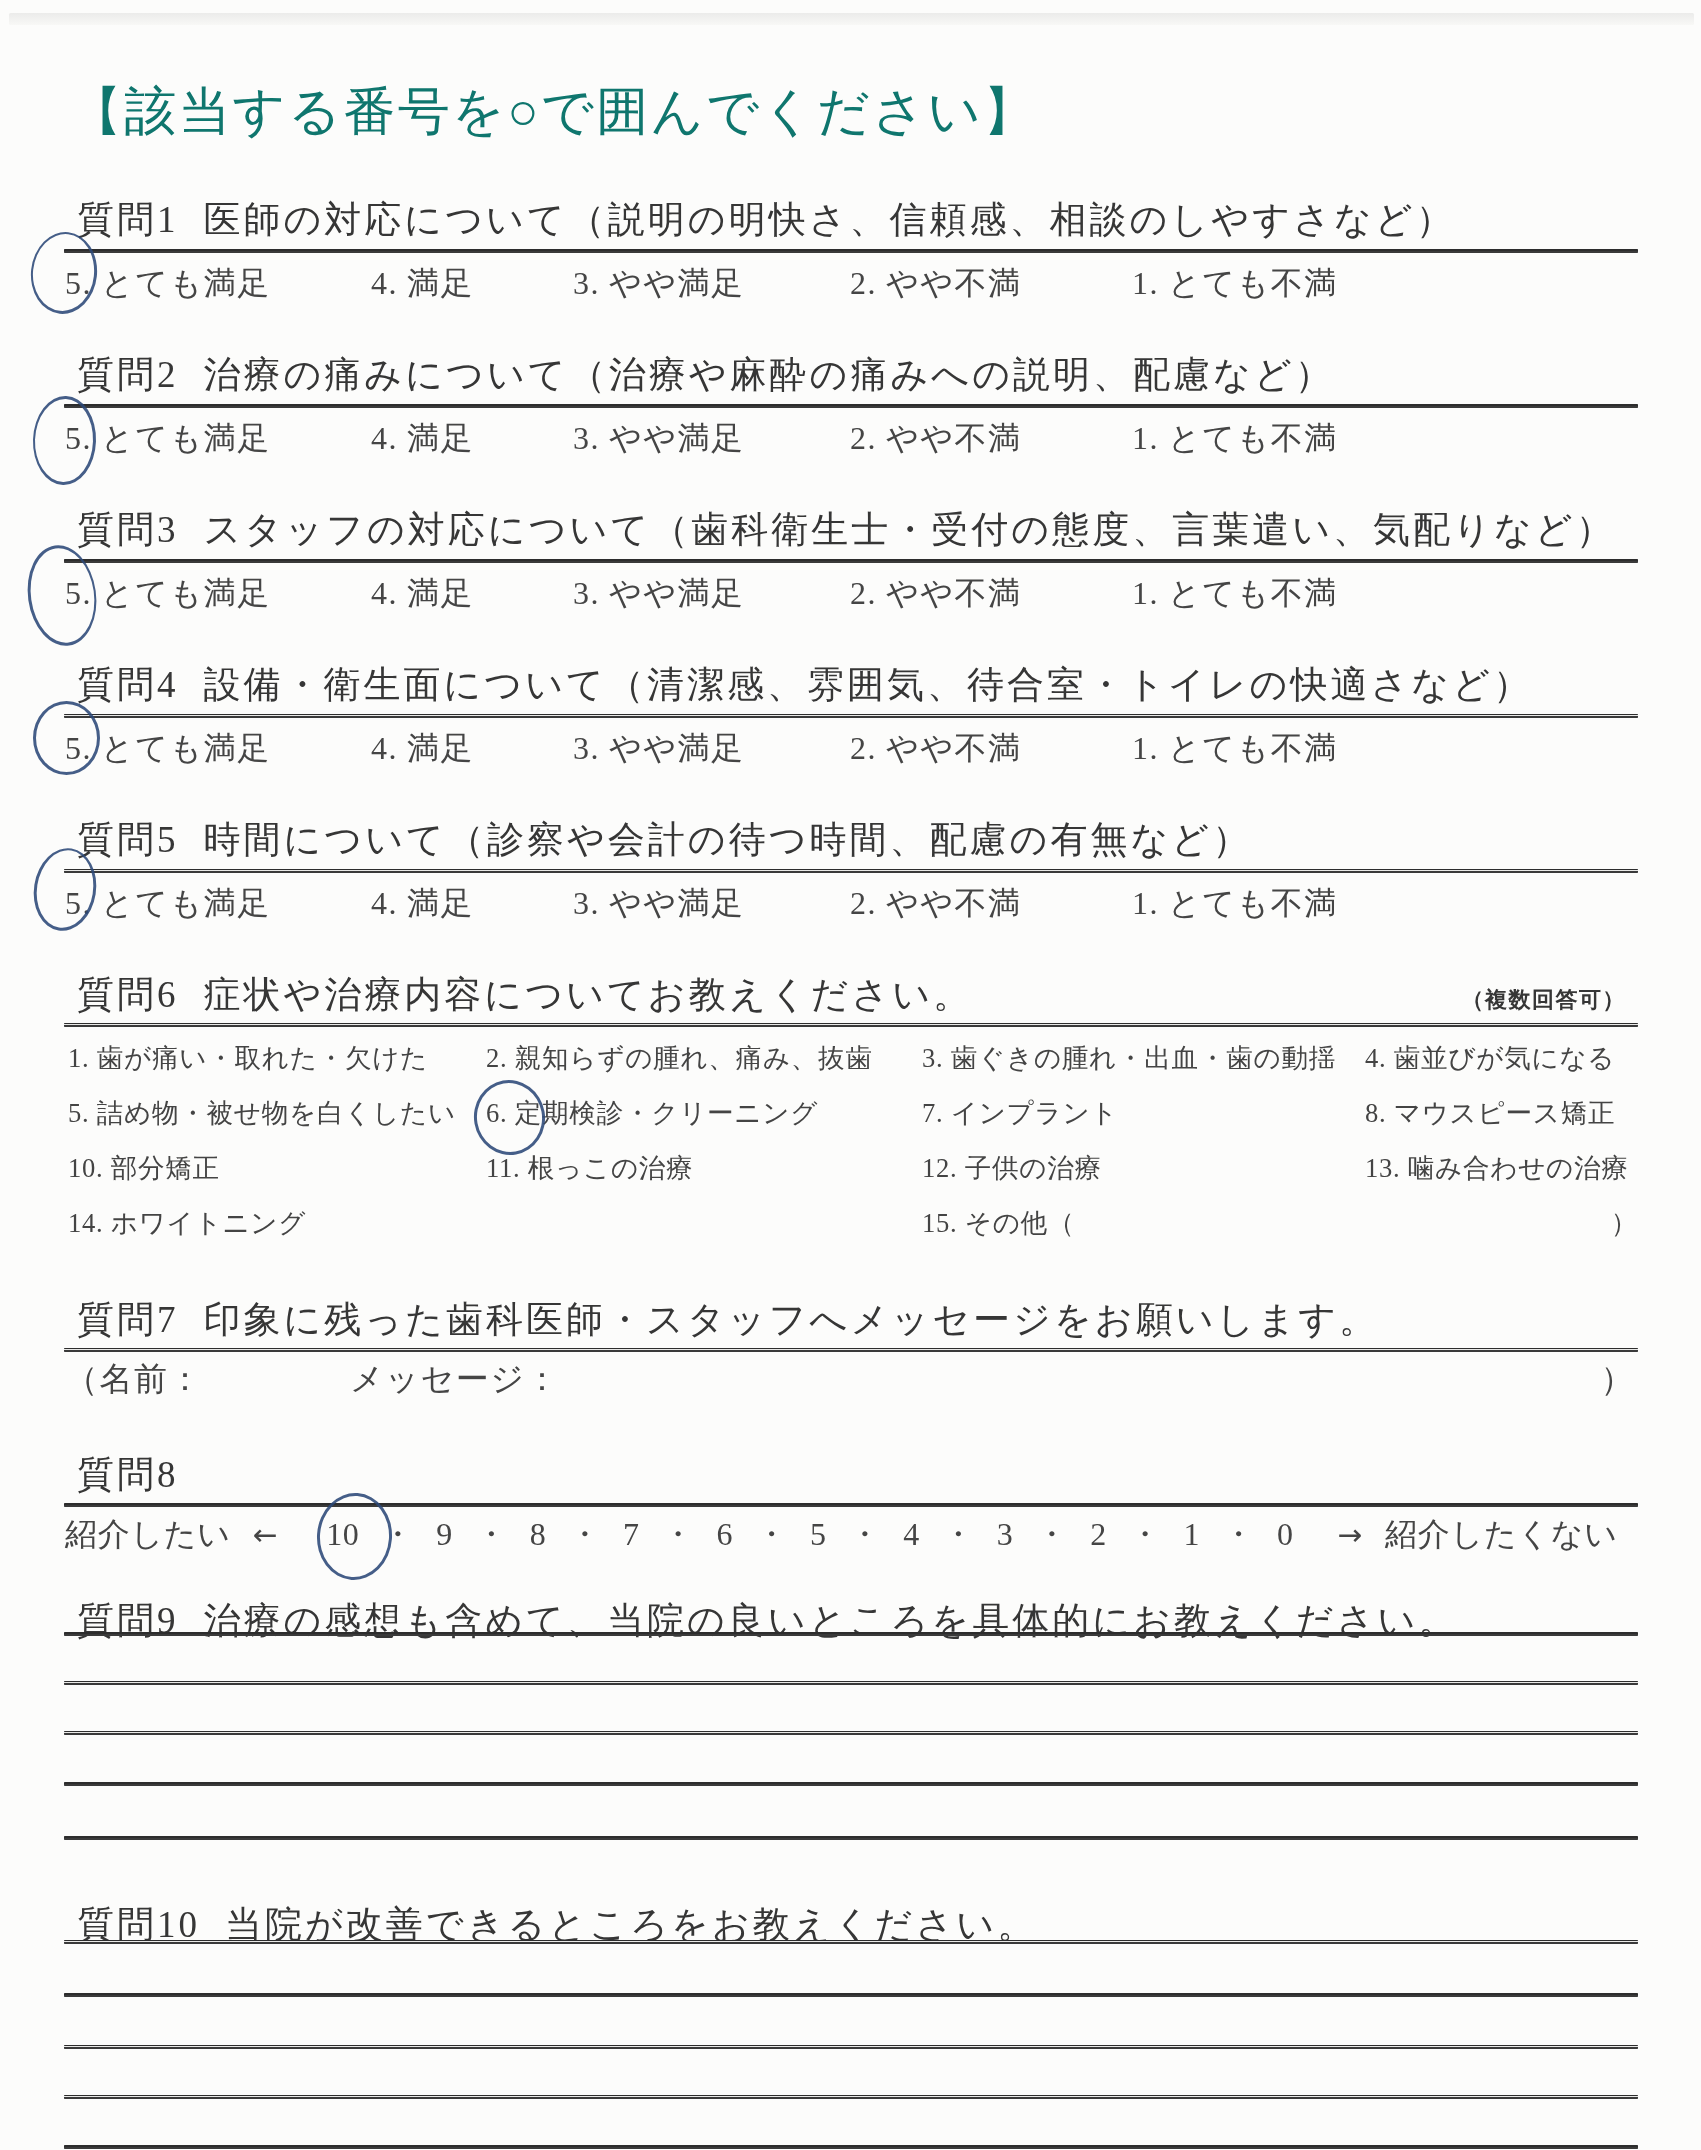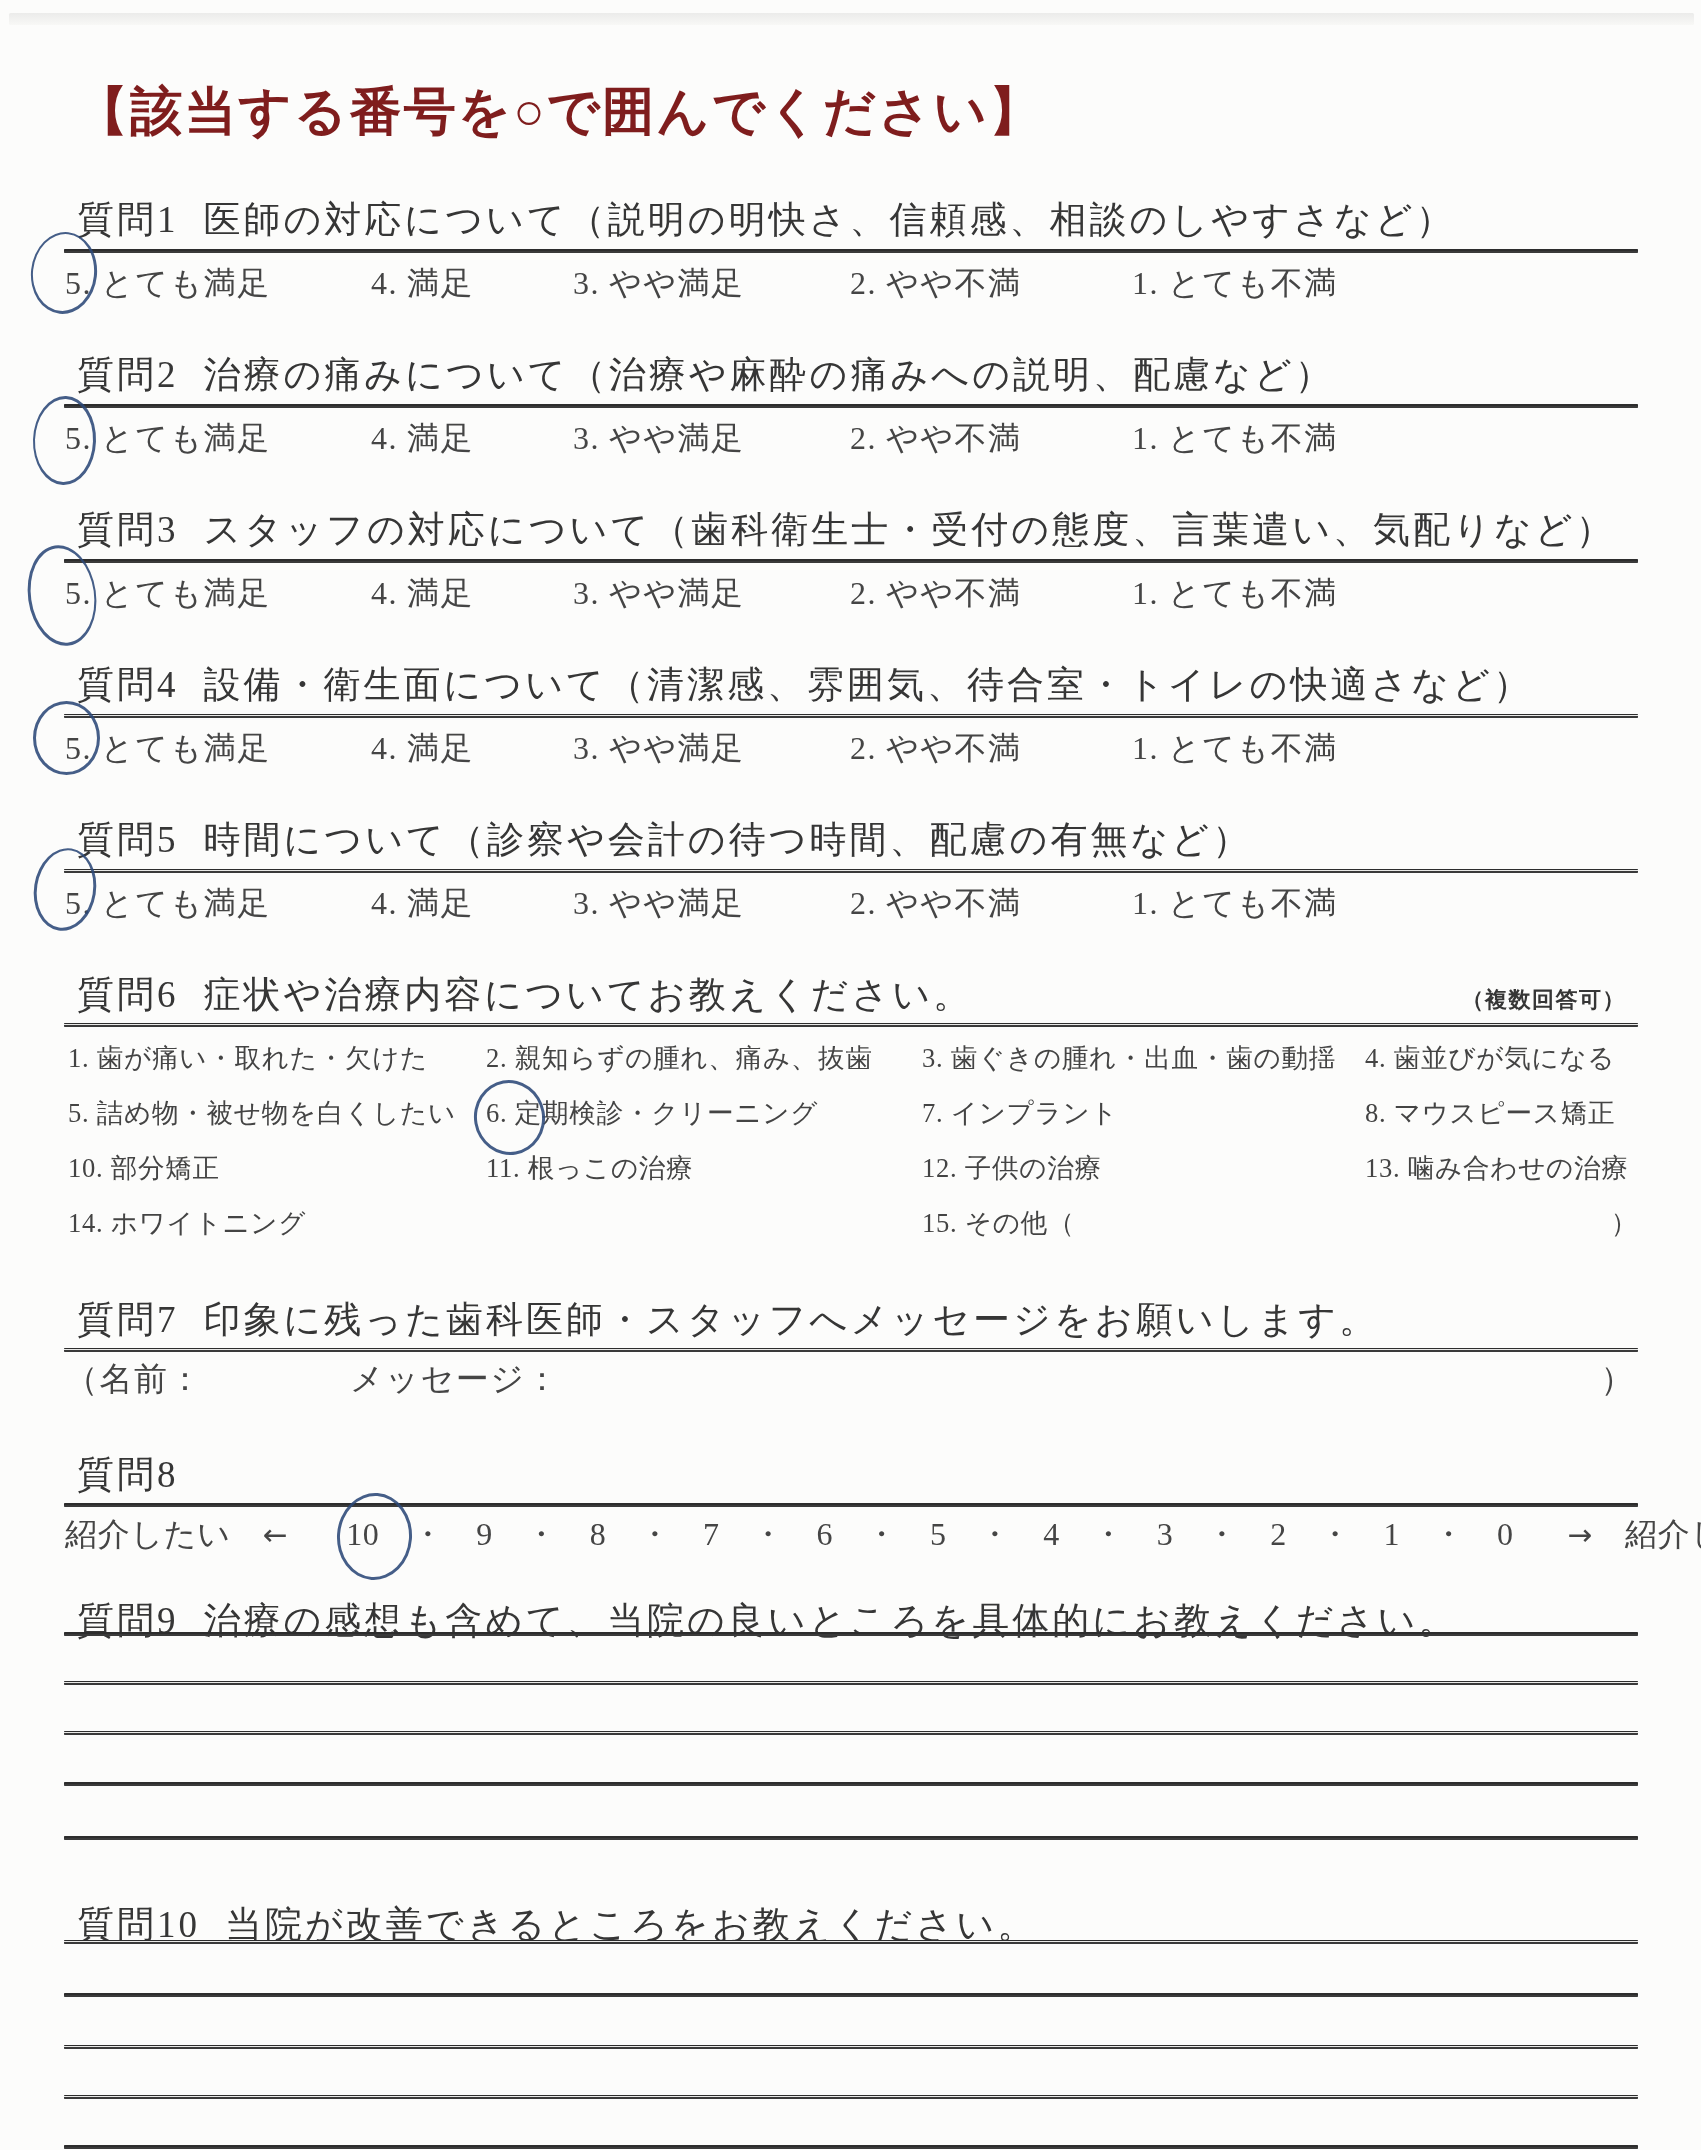--- a/index.html
+++ b/index.html
@@ -7,22 +7,22 @@
     position:relative; width:1701px; height:2151px;
     background:#fcfcfb; overflow:hidden;
     font-family:"Liberation Serif","DejaVu Serif",serif;
     color:#3c3c3c;
   }
   .scan-band {
     position:absolute; top:13.3px; left:8.9px; right:7.4px; height:11.8px;
     background:linear-gradient(to bottom,#ebebea,#f8f8f6); border-radius:1.5px;
   }
   .main-title {
-    position:absolute; top:77px; left:76px; margin:0;
-    font-size:52px; font-weight:700; letter-spacing:2.2px; color:#7f1d1d;
+    position:absolute; top:77px; left:70px; margin:0;
+    font-size:52px; font-weight:400; letter-spacing:2.2px; color:#0f766e;
     white-space:nowrap;
   }
   .block { position:absolute; left:65px; right:63px; }
   .qtitle {
     margin:12px; font-size:37px; font-weight:400; letter-spacing:3px;
     color:#363636; white-space:nowrap; line-height:46px;
     display:flex; align-items:baseline;
   }
   .qlabel { margin-right:25px; }
   .spacer { flex:1; }
@@ -66,21 +66,21 @@
   .cell-other { grid-column:3 / 5; display:flex; }
   
   .q7row {
     position:absolute; top:74px; left:0; right:3px;
     display:flex; font-size:33px; letter-spacing:1.5px; color:#454545; line-height:40px;gap:32px;
   }
   .q7row .msg { margin-left:115px; }
   
   .q8row {
     position:absolute; top:74px; left:0; right:0;
-    display:flex; align-items:baseline; gap:32px;
+    display:flex; align-items:baseline; gap:22px;
     font-size:32px; letter-spacing:0.7px; color:#454545; line-height:41px; white-space:nowrap;
   }
   .q8row .arrow { font-family:"DejaVu Sans","Liberation Sans",sans-serif; font-size:29.5px; }
 </style>
 </head>
 <body>
 
 <div class="page">
 
   <div class="scan-band"></div>

